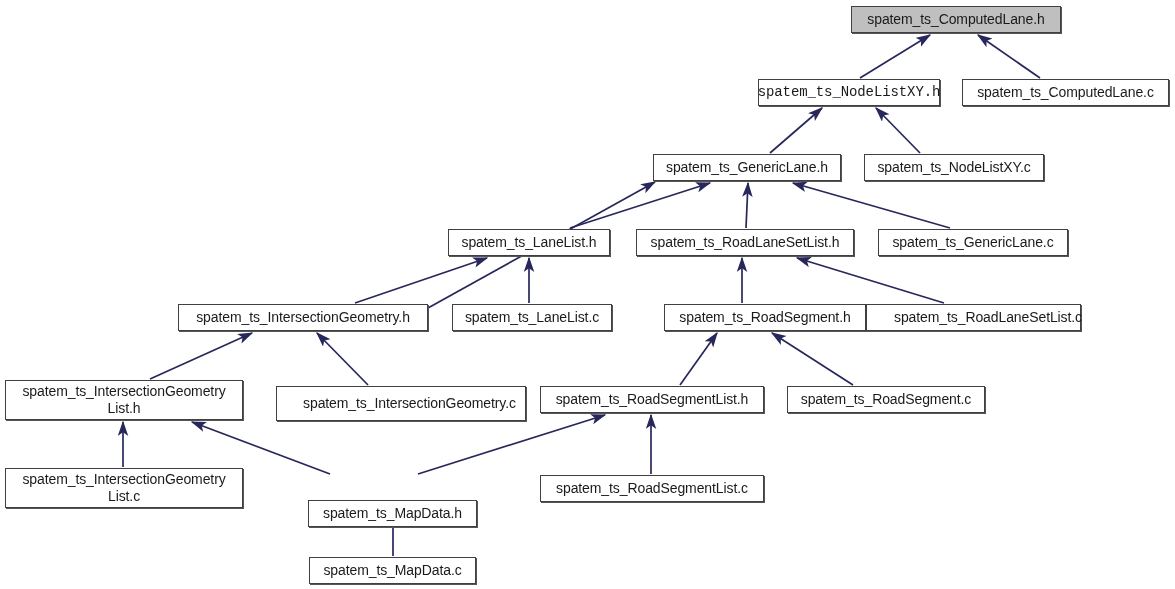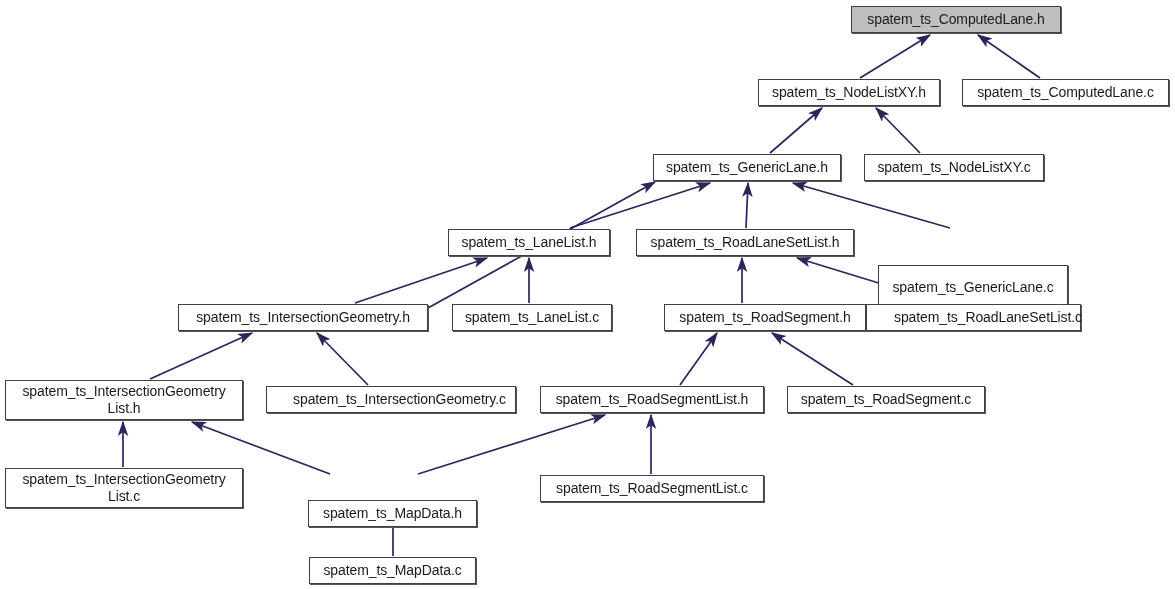--- a/index.html
+++ b/index.html
@@ -76,34 +76,34 @@
         <line x1="853" y1="385" x2="772" y2="333" stroke="#27275c" stroke-width="1.7" marker-end="url(#arrowhead)"></line>
         <line x1="123" y1="467" x2="123" y2="422" stroke="#27275c" stroke-width="1.7" marker-end="url(#arrowhead)"></line>
         <line x1="330" y1="474" x2="192" y2="422" stroke="#27275c" stroke-width="1.7" marker-end="url(#arrowhead)"></line>
         <line x1="418" y1="474" x2="605" y2="415" stroke="#27275c" stroke-width="1.7" marker-end="url(#arrowhead)"></line>
         <line x1="651" y1="474" x2="651" y2="415" stroke="#27275c" stroke-width="1.7" marker-end="url(#arrowhead)"></line>
         <line x1="393" y1="556" x2="393" y2="504" stroke="#27275c" stroke-width="1.7" marker-end="url(#arrowhead)"></line>
       </g>
   </svg>
   <div id="nodes-group">
       <div class="graph-node highlight" style="left: 851px; top: 6px; width: 210px; height: 27px;">spatem_ts_ComputedLane.h</div>
-      <div class="graph-node" style="left: 758px; top: 79px; width: 182px; height: 27px;">spatem_ts_NodeListXY.h</div>
+      <div class="graph-node" style="left: 758px; top: 79px; width: 182px; height: 27px; font-family: Liberation Mono, monospace;">spatem_ts_NodeListXY.h</div>
       <div class="graph-node" style="left: 962px; top: 79px; width: 207px; height: 27px;">spatem_ts_ComputedLane.c</div>
       <div class="graph-node" style="left: 653px; top: 154px; width: 188px; height: 27px;">spatem_ts_GenericLane.h</div>
       <div class="graph-node" style="left: 864px; top: 154px; width: 180px; height: 27px;">spatem_ts_NodeListXY.c</div>
       <div class="graph-node" style="left: 448px; top: 229px; width: 162px; height: 27px;">spatem_ts_LaneList.h</div>
       <div class="graph-node" style="left: 636px; top: 229px; width: 218px; height: 27px;">spatem_ts_RoadLaneSetList.h</div>
-      <div class="graph-node" style="left: 878px; top: 229px; width: 190px; height: 45px; margin-top: 36px;">spatem_ts_GenericLane.c</div>
+      <div class="graph-node" style="left: 878px; top: 229px; width: 190px; height: 27px;">spatem_ts_GenericLane.c</div>
       <div class="graph-node" style="left: 178px; top: 304px; width: 250px; height: 27px;">spatem_ts_IntersectionGeometry.h</div>
       <div class="graph-node" style="left: 452px; top: 304px; width: 160px; height: 27px;">spatem_ts_LaneList.c</div>
       <div class="graph-node" style="left: 640px; top: 304px; width: 202px; height: 27px; margin-left: 24px;">spatem_ts_RoadSegment.h</div>
       <div class="graph-node" style="left: 866px; top: 304px; width: 215px; height: 27px; padding-left: 29px;">spatem_ts_RoadLaneSetList.c</div>
       <div class="graph-node" style="left: 5px; top: 380px; width: 238px; height: 40px;">spatem_ts_IntersectionGeometry
 List.h</div>
-      <div class="graph-node" style="left: 266px; top: 386px; width: 250px; height: 27px; padding-left: 17px;">spatem_ts_IntersectionGeometry.c</div>
+      <div class="graph-node" style="left: 276px; top: 386px; width: 250px; height: 35px; padding-left: 17px;">spatem_ts_IntersectionGeometry.c</div>
       <div class="graph-node" style="left: 540px; top: 386px; width: 224px; height: 27px;">spatem_ts_RoadSegmentList.h</div>
       <div class="graph-node" style="left: 787px; top: 386px; width: 198px; height: 27px;">spatem_ts_RoadSegment.c</div>
       <div class="graph-node" style="left: 5px; top: 468px; width: 238px; height: 40px;">spatem_ts_IntersectionGeometry
 List.c</div>
       <div class="graph-node" style="left: 308px; top: 500px; width: 169px; height: 27px;">spatem_ts_MapData.h</div>
       <div class="graph-node" style="left: 540px; top: 475px; width: 224px; height: 27px;">spatem_ts_RoadSegmentList.c</div>
       <div class="graph-node" style="left: 309px; top: 557px; width: 167px; height: 27px;">spatem_ts_MapData.c</div>
     </div>
 </div>
 

